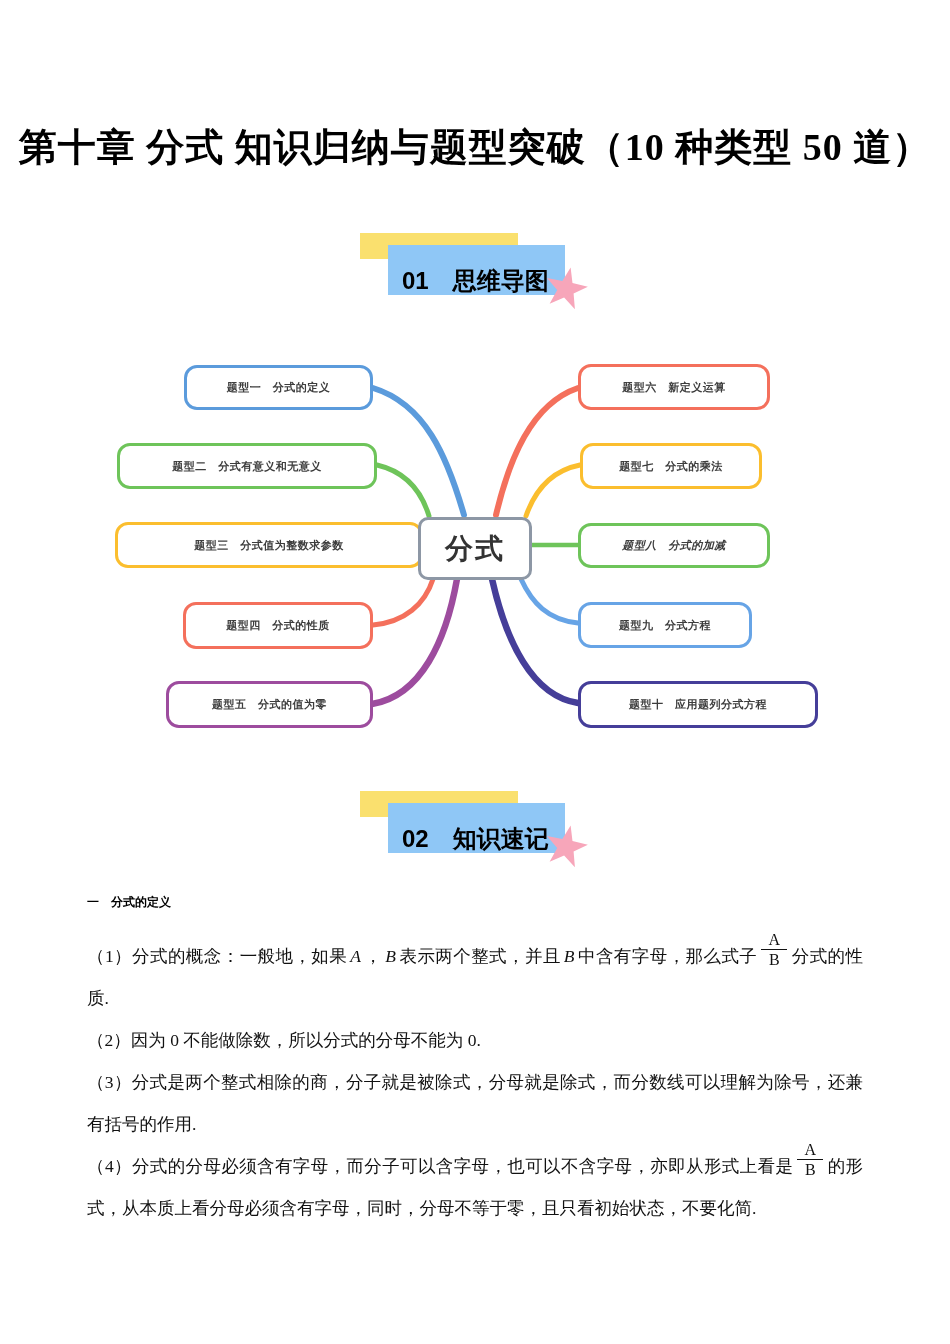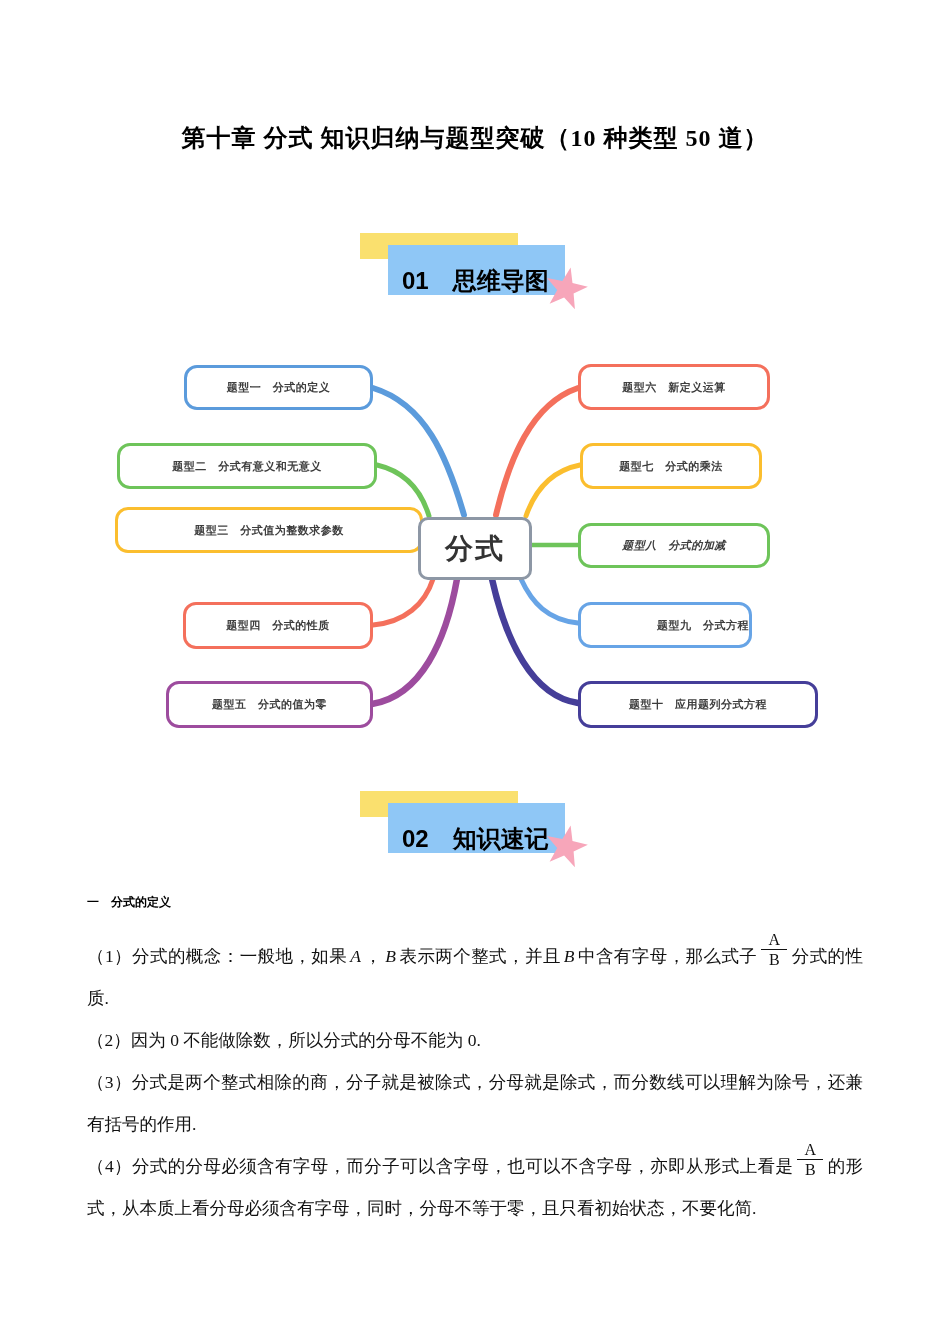--- a/index.html
+++ b/index.html
@@ -2,21 +2,21 @@
 <html><head>
 <meta charset="utf-8">
 <style>
   * { margin:0; padding:0; box-sizing:border-box; }
   html,body { background:#ffffff; }
   body { font-family:"Liberation Serif","DejaVu Serif",serif; }
   .page { position:relative; width:950px; height:1344px; background:#fff; margin:0 auto; overflow:hidden; }
 
   .doc-title {
     position:absolute; top:122px; left:0; width:100%;
-    text-align:center; font-size:24px; font-weight:bold; color:#000;
+    text-align:center; font-size:38px; font-weight:bold; color:#000;
     font-family:"Liberation Serif","DejaVu Serif",serif; letter-spacing:1px;
   }
 
   
   .banner { position:absolute; left:358px; width:234px; height:84px; }
   .banner-1 { top:233px; }
   .banner-2 { top:791px; }
   .banner-yellow { position:absolute; left:2px; top:0; width:158px; height:26px; }
   .banner-blue { position:absolute; left:30px; top:12px; width:177px; height:50px; }
   .banner-text {
@@ -95,39 +95,39 @@
     <div class="mm-node mm-center" id="mm-center" style="left: 323px; top: 165px; width: 114px; height: 63px; border-color: rgb(141, 151, 165);">
       <span>分式</span>
     </div>
 
     <div class="mm-node" style="left: 89px; top: 13px; width: 189px; height: 45px; border-color: rgb(91, 155, 220);">
         <span>题型一　分式的定义</span>
       </div>
     <div class="mm-node" style="left: 22px; top: 91px; width: 260px; height: 46px; border-color: rgb(110, 196, 90);">
         <span>题型二　分式有意义和无意义</span>
       </div>
-    <div class="mm-node" style="left: 20px; top: 155px; width: 308px; height: 46px; border-color: rgb(251, 190, 46); text-align: center;">
+    <div class="mm-node" style="left: 20px; top: 170px; width: 308px; height: 46px; border-color: rgb(251, 190, 46); text-align: center;">
         <span>题型三　分式值为整数求参数</span>
       </div>
     <div class="mm-node" style="left: 88px; top: 250px; width: 190px; height: 47px; border-color: rgb(244, 112, 92);">
         <span>题型四　分式的性质</span>
       </div>
     <div class="mm-node" style="left: 71px; top: 329px; width: 207px; height: 47px; border-color: rgb(157, 76, 158);">
         <span>题型五　分式的值为零</span>
       </div>
     <div class="mm-node" style="left: 483px; top: 12px; width: 192px; height: 46px; border-color: rgb(244, 112, 92);">
         <span>题型六　新定义运算</span>
       </div>
     <div class="mm-node" style="left: 485px; top: 91px; width: 182px; height: 46px; border-color: rgb(251, 190, 46);">
         <span>题型七　分式的乘法</span>
       </div>
     <div class="mm-node" style="left: 483px; top: 171px; width: 192px; height: 45px; border-color: rgb(110, 196, 90); font-style: italic;">
         <span>题型八　分式的加减</span>
       </div>
-    <div class="mm-node" style="left: 483px; top: 250px; width: 174px; height: 46px; border-color: rgb(103, 164, 230); justify-content: flex-end;">
+    <div class="mm-node" style="left: 483px; top: 250px; width: 174px; height: 46px; border-color: rgb(103, 164, 230);">
         <span>题型九　分式方程</span>
       </div>
     <div class="mm-node" style="left: 483px; top: 329px; width: 240px; height: 47px; border-color: rgb(69, 62, 153);">
         <span>题型十　应用题列分式方程</span>
       </div>
   </div>
 
   <div class="banner banner-2">
     <div class="banner-yellow js-yellow" style="background: rgb(250, 224, 110);"></div>
     <div class="banner-blue js-blue" style="background: rgb(143, 199, 246);"></div>

